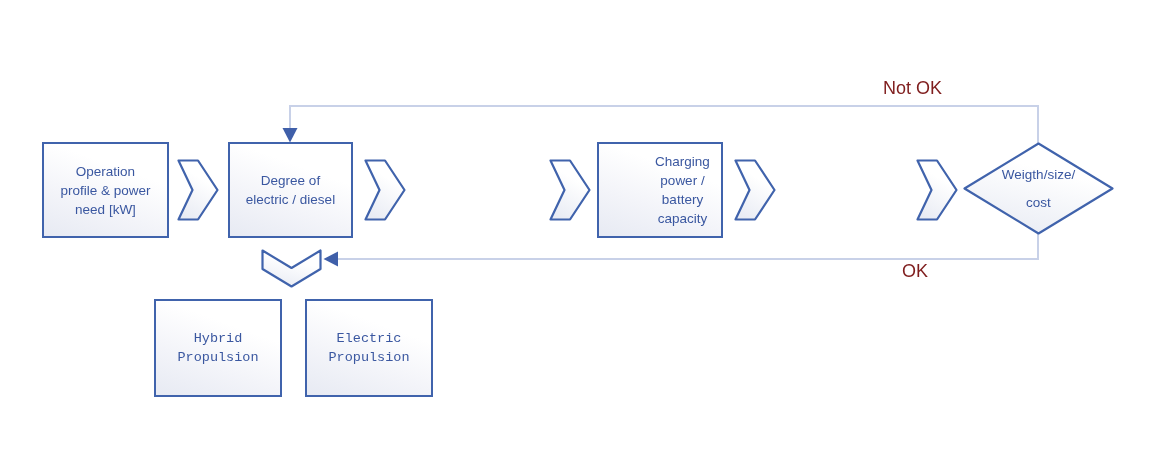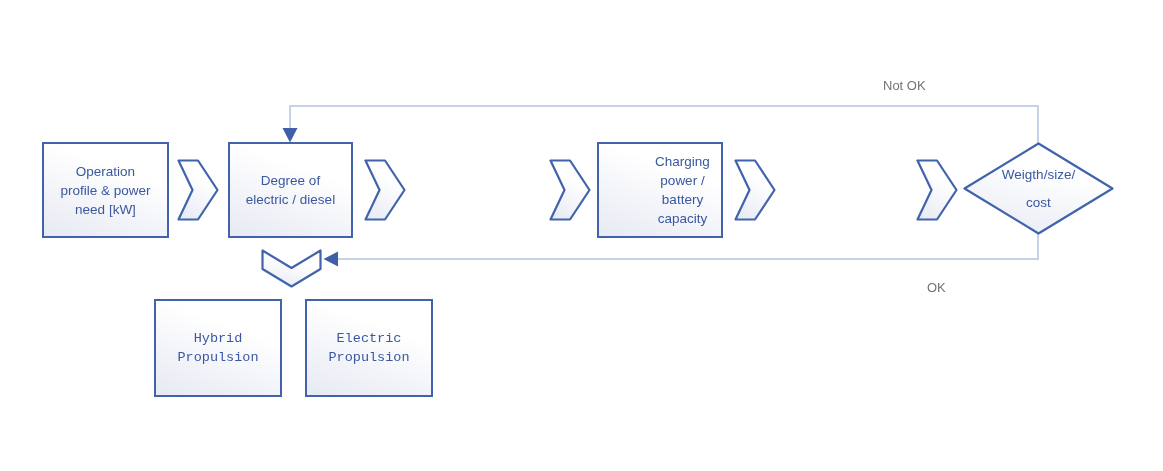--- a/index.html
+++ b/index.html
@@ -58,26 +58,26 @@
     align-items: center;
     justify-content: center;
     text-align: center;
     color: #3A57A0;
     font-size: 13.5px;
     line-height: 28px;
     white-space: pre-line;
   }
   .edge-label {
     position: absolute;
-    color: #737373;
-    font-size: 13px;
+    color: #7f1d1d;
+    font-size: 18px;
     z-index: 3;
   }
   .edge-label.not-ok { left: 883px; top: 78px; }
-  .edge-label.ok { left: 902px; top: 280px; margin-left: 25px; }
+  .edge-label.ok { left: 902px; top: 261px; }
 </style>
 </head>
 <body>
 
 <div class="canvas">
 
   <svg class="connector-layer" width="1163" height="471" viewBox="0 0 1163 471">
     <polyline points="1038,143 1038,106 290,106 290,129" fill="none" stroke="#C8D1E8" stroke-width="2"></polyline>
     <polygon points="282.5,128 297.5,128 290,142.5" fill="#3F5FA9" stroke="none"></polygon>
     <polyline points="1038,234 1038,259 337,259" fill="none" stroke="#C8D1E8" stroke-width="2"></polyline>

